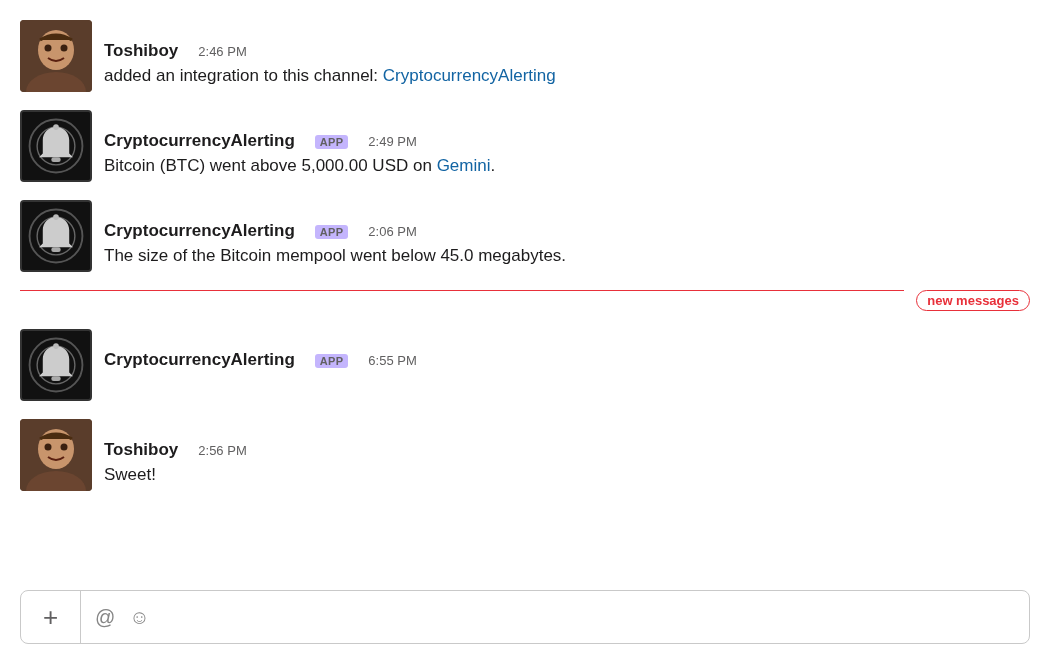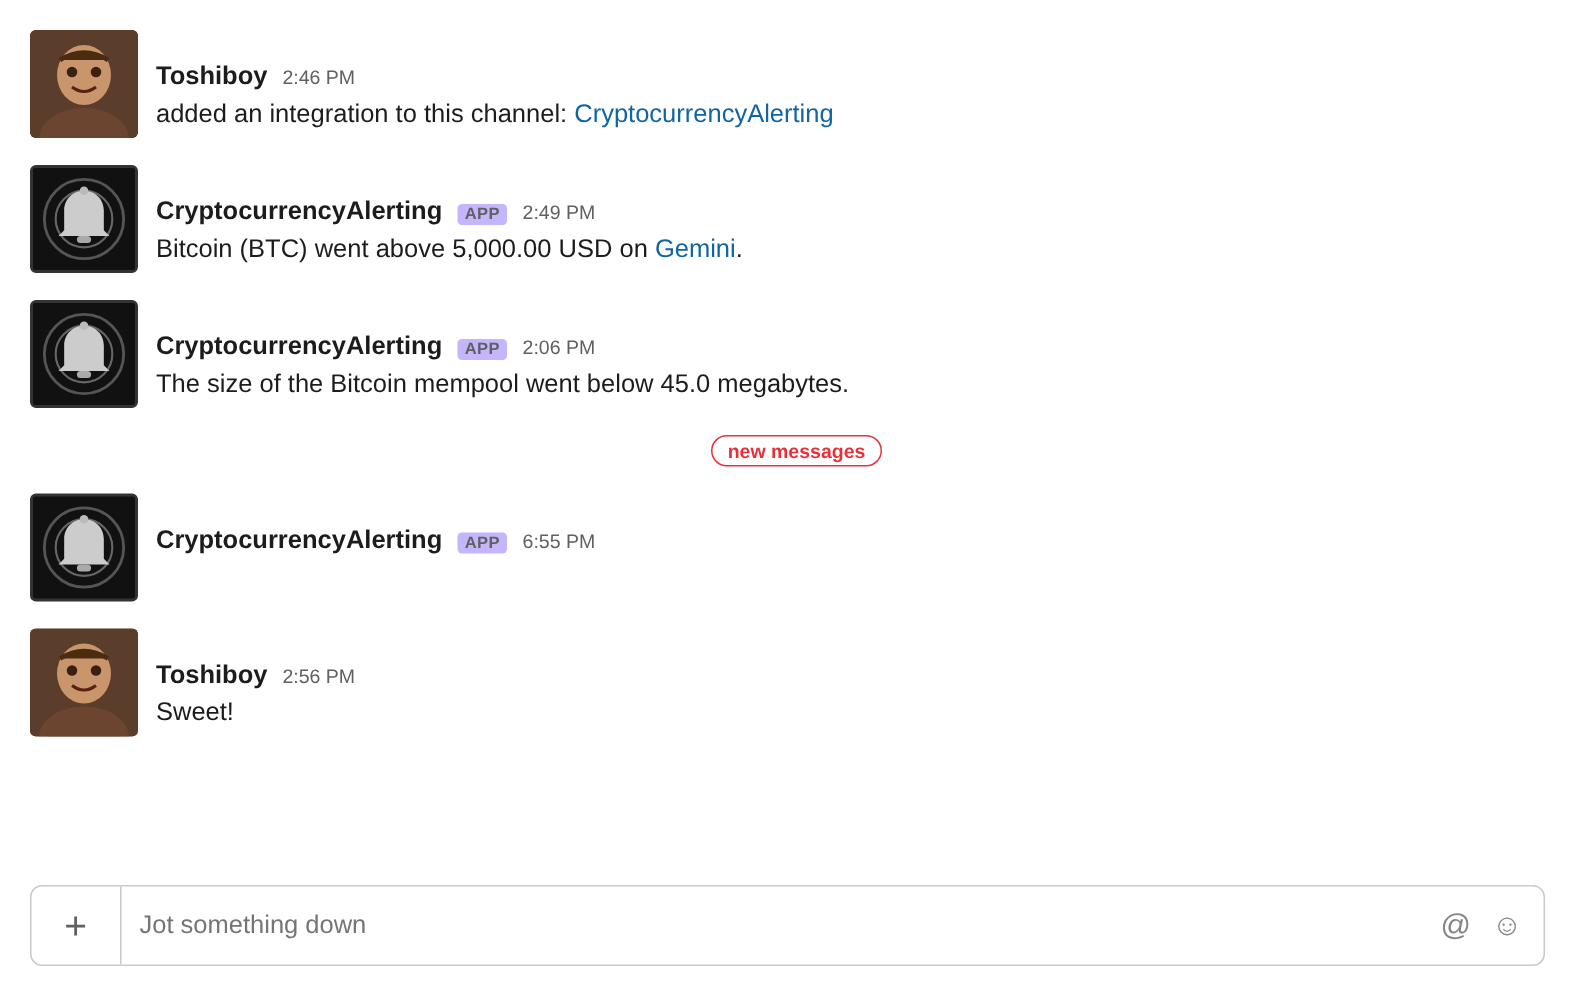--- a/index.html
+++ b/index.html
@@ -49,21 +49,21 @@
       height: 100%;
     }
     .message-content {
       flex: 1;
     }
     .message-header {
       display: flex;
       align-items: baseline;
       margin-bottom: 3px;
       flex-wrap: wrap;
-      gap: 10px;
+      gap: 20px;
     }
     .sender-name {
       font-weight: 900;
       font-size: 17px;
       color: #1d1c1d;
     }
     .app-badge {
       background: #c4b5fd;
       color: #616061;
       font-size: 11px;
@@ -83,24 +83,22 @@
       font-size: 17px;
       color: #1d1c1d;
       line-height: 1.46668;
     }
     .link {
       color: #1264a3;
       text-decoration: none;
     }
     .new-messages-divider {
       display: flex;
-      align-items: center;
       margin: 10px 0 18px 0;
       position: relative;
-      flex-direction: column;
     }
     .divider-line {
       flex: 1;
       height: 1px;
       background: #e8303a;
     }
     .new-messages-badge {
       font-size: 13px;
       color: #e8303a;
       font-weight: 700;
@@ -280,18 +278,17 @@
       <div class="message-text">
         <span>Sweet!</span>
       </div>
     </div>
   </div>
 
 </div>
 
 <div class="input-area">
   <div class="input-add-btn">+</div>
-  <input class="input-field" type="text" placeholder="Jot something down" style="">
   <div class="input-icons">
     <span class="input-icon">@</span>
     <span class="input-icon">☺</span>
   </div>
 </div>
 
 </body></html>

